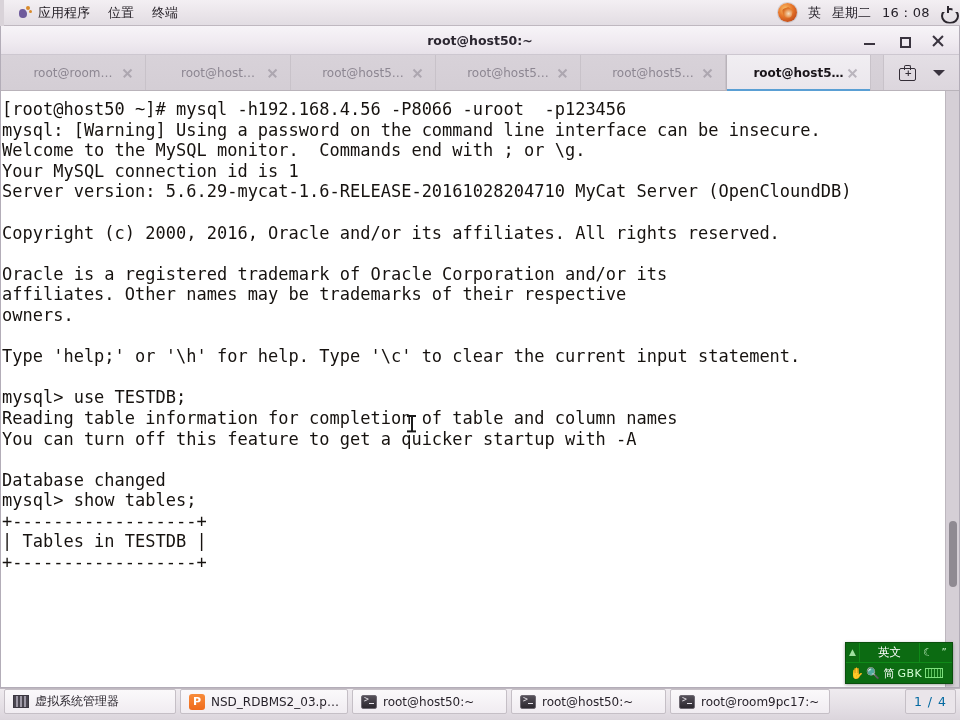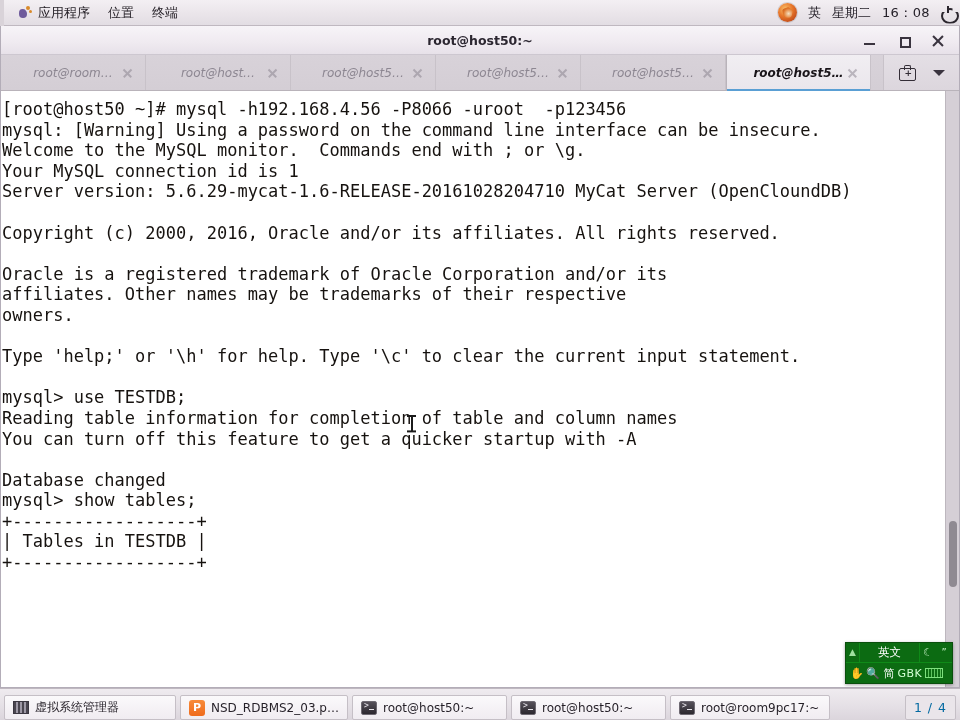--- a/index.html
+++ b/index.html
@@ -135,21 +135,20 @@
     background: linear-gradient(to bottom,#d8d2d9 0%, #d4ced5 100%);
     border-bottom: 1px solid #b9b3ba;
     display: flex; align-items: stretch; position: relative;
   }
   .tab {
     width: 145px; flex: 0 0 145px;
     display: flex; align-items: center; justify-content: center;
     position: relative;
     border-right: 1px solid #c8c2c9;
     background: transparent;
-    font-style: italic;
   }
   .tab-label {
     font-size: 12px; color: #8d8792;
     white-space: nowrap; overflow: hidden; text-overflow: ellipsis;
     max-width: 104px;
   }
   .tab-close {
     position: absolute; right: 12px; top: 50%; transform: translateY(-50%);
     width: 11px; height: 11px; opacity: .45;
   }
@@ -262,21 +261,21 @@
     width: 18px; height: 10px; border: 1px solid #7fe07f;
     background: repeating-linear-gradient(to right,#0c6b12 0 2px,#5fc45f 2px 3px);
   }
 
   
   #taskbar {
     position: absolute; left: 0; bottom: 0;
     width: 960px; height: 32px;
     background: linear-gradient(to bottom, #efebef 0%, #e5e0e6 55%, #dbd5dc 100%);
     border-top: 1px solid #bfb8c0;
-    display: flex; align-items: flex-end; gap: 4px;
+    display: flex; align-items: flex-start; gap: 4px;
     padding: 0 4px;
     z-index: 25;
   }
   .task {
     height: 25px; display: flex; align-items: center; gap: 6px;
     padding: 0 8px;
     background: linear-gradient(to bottom,#fbf9fb 0%, #f0ecf1 100%);
     border: 1px solid #c5bfc6;
     border-radius: 2px;
     font-size: 12px; color: #241f27;

